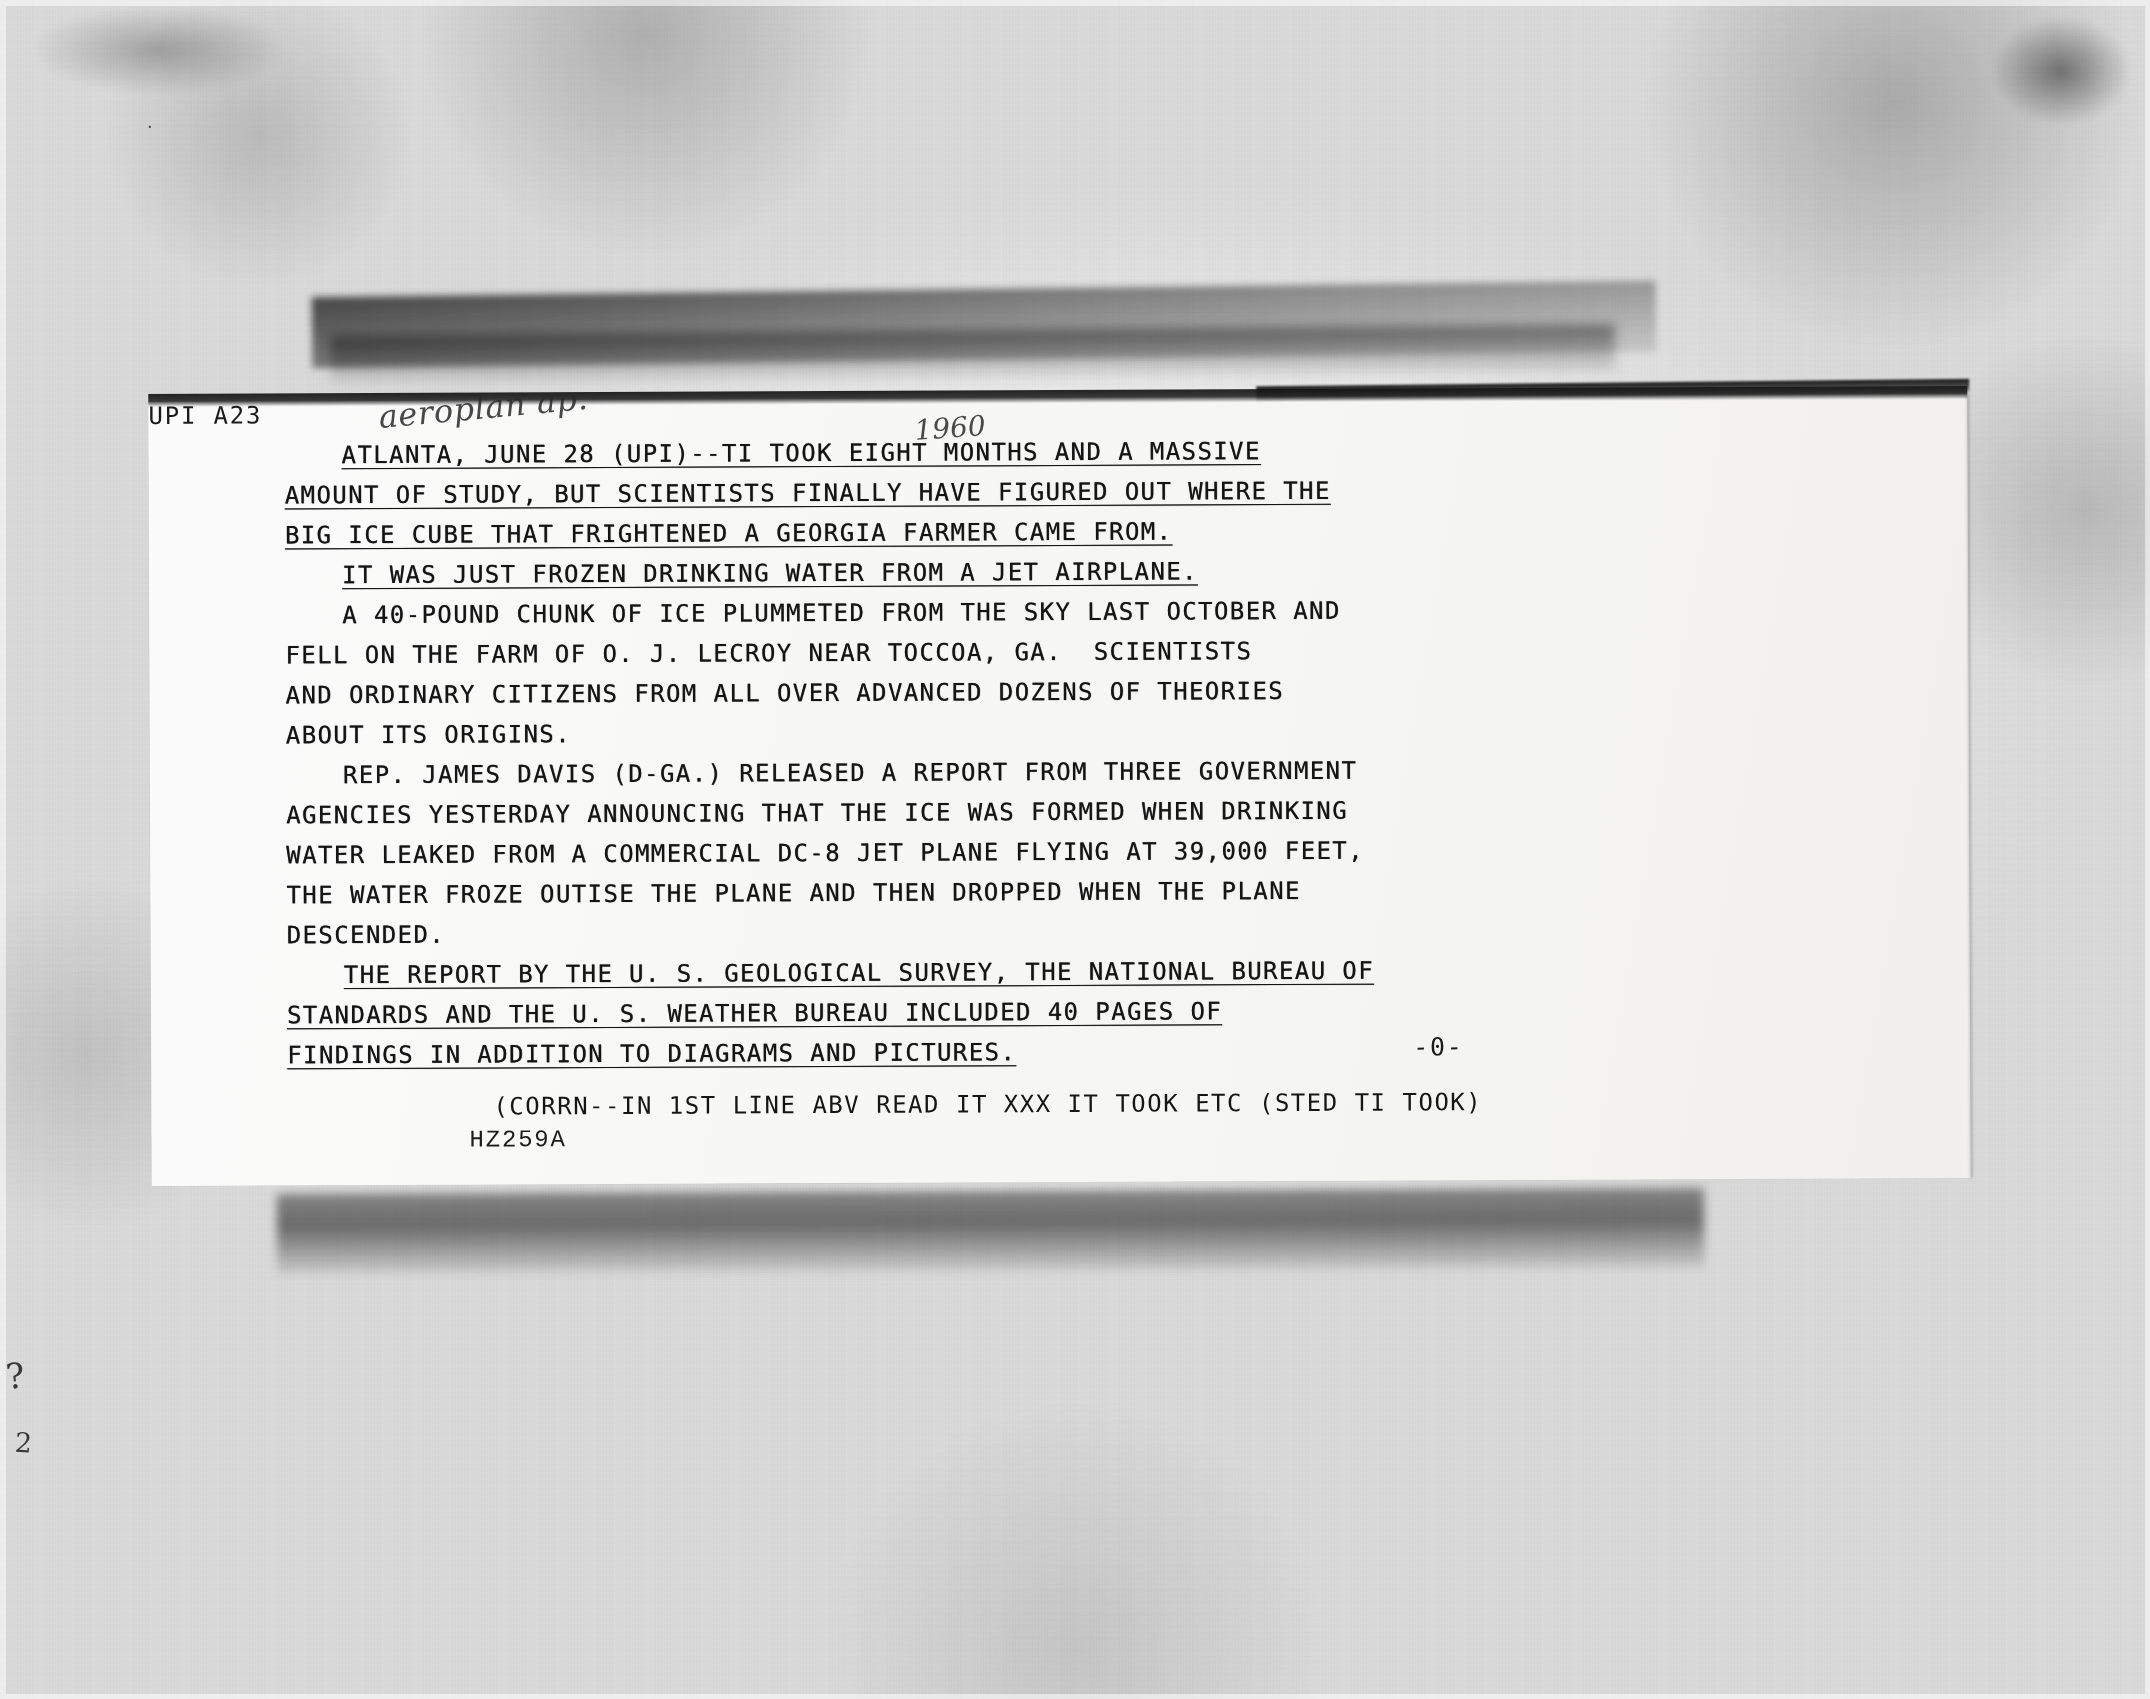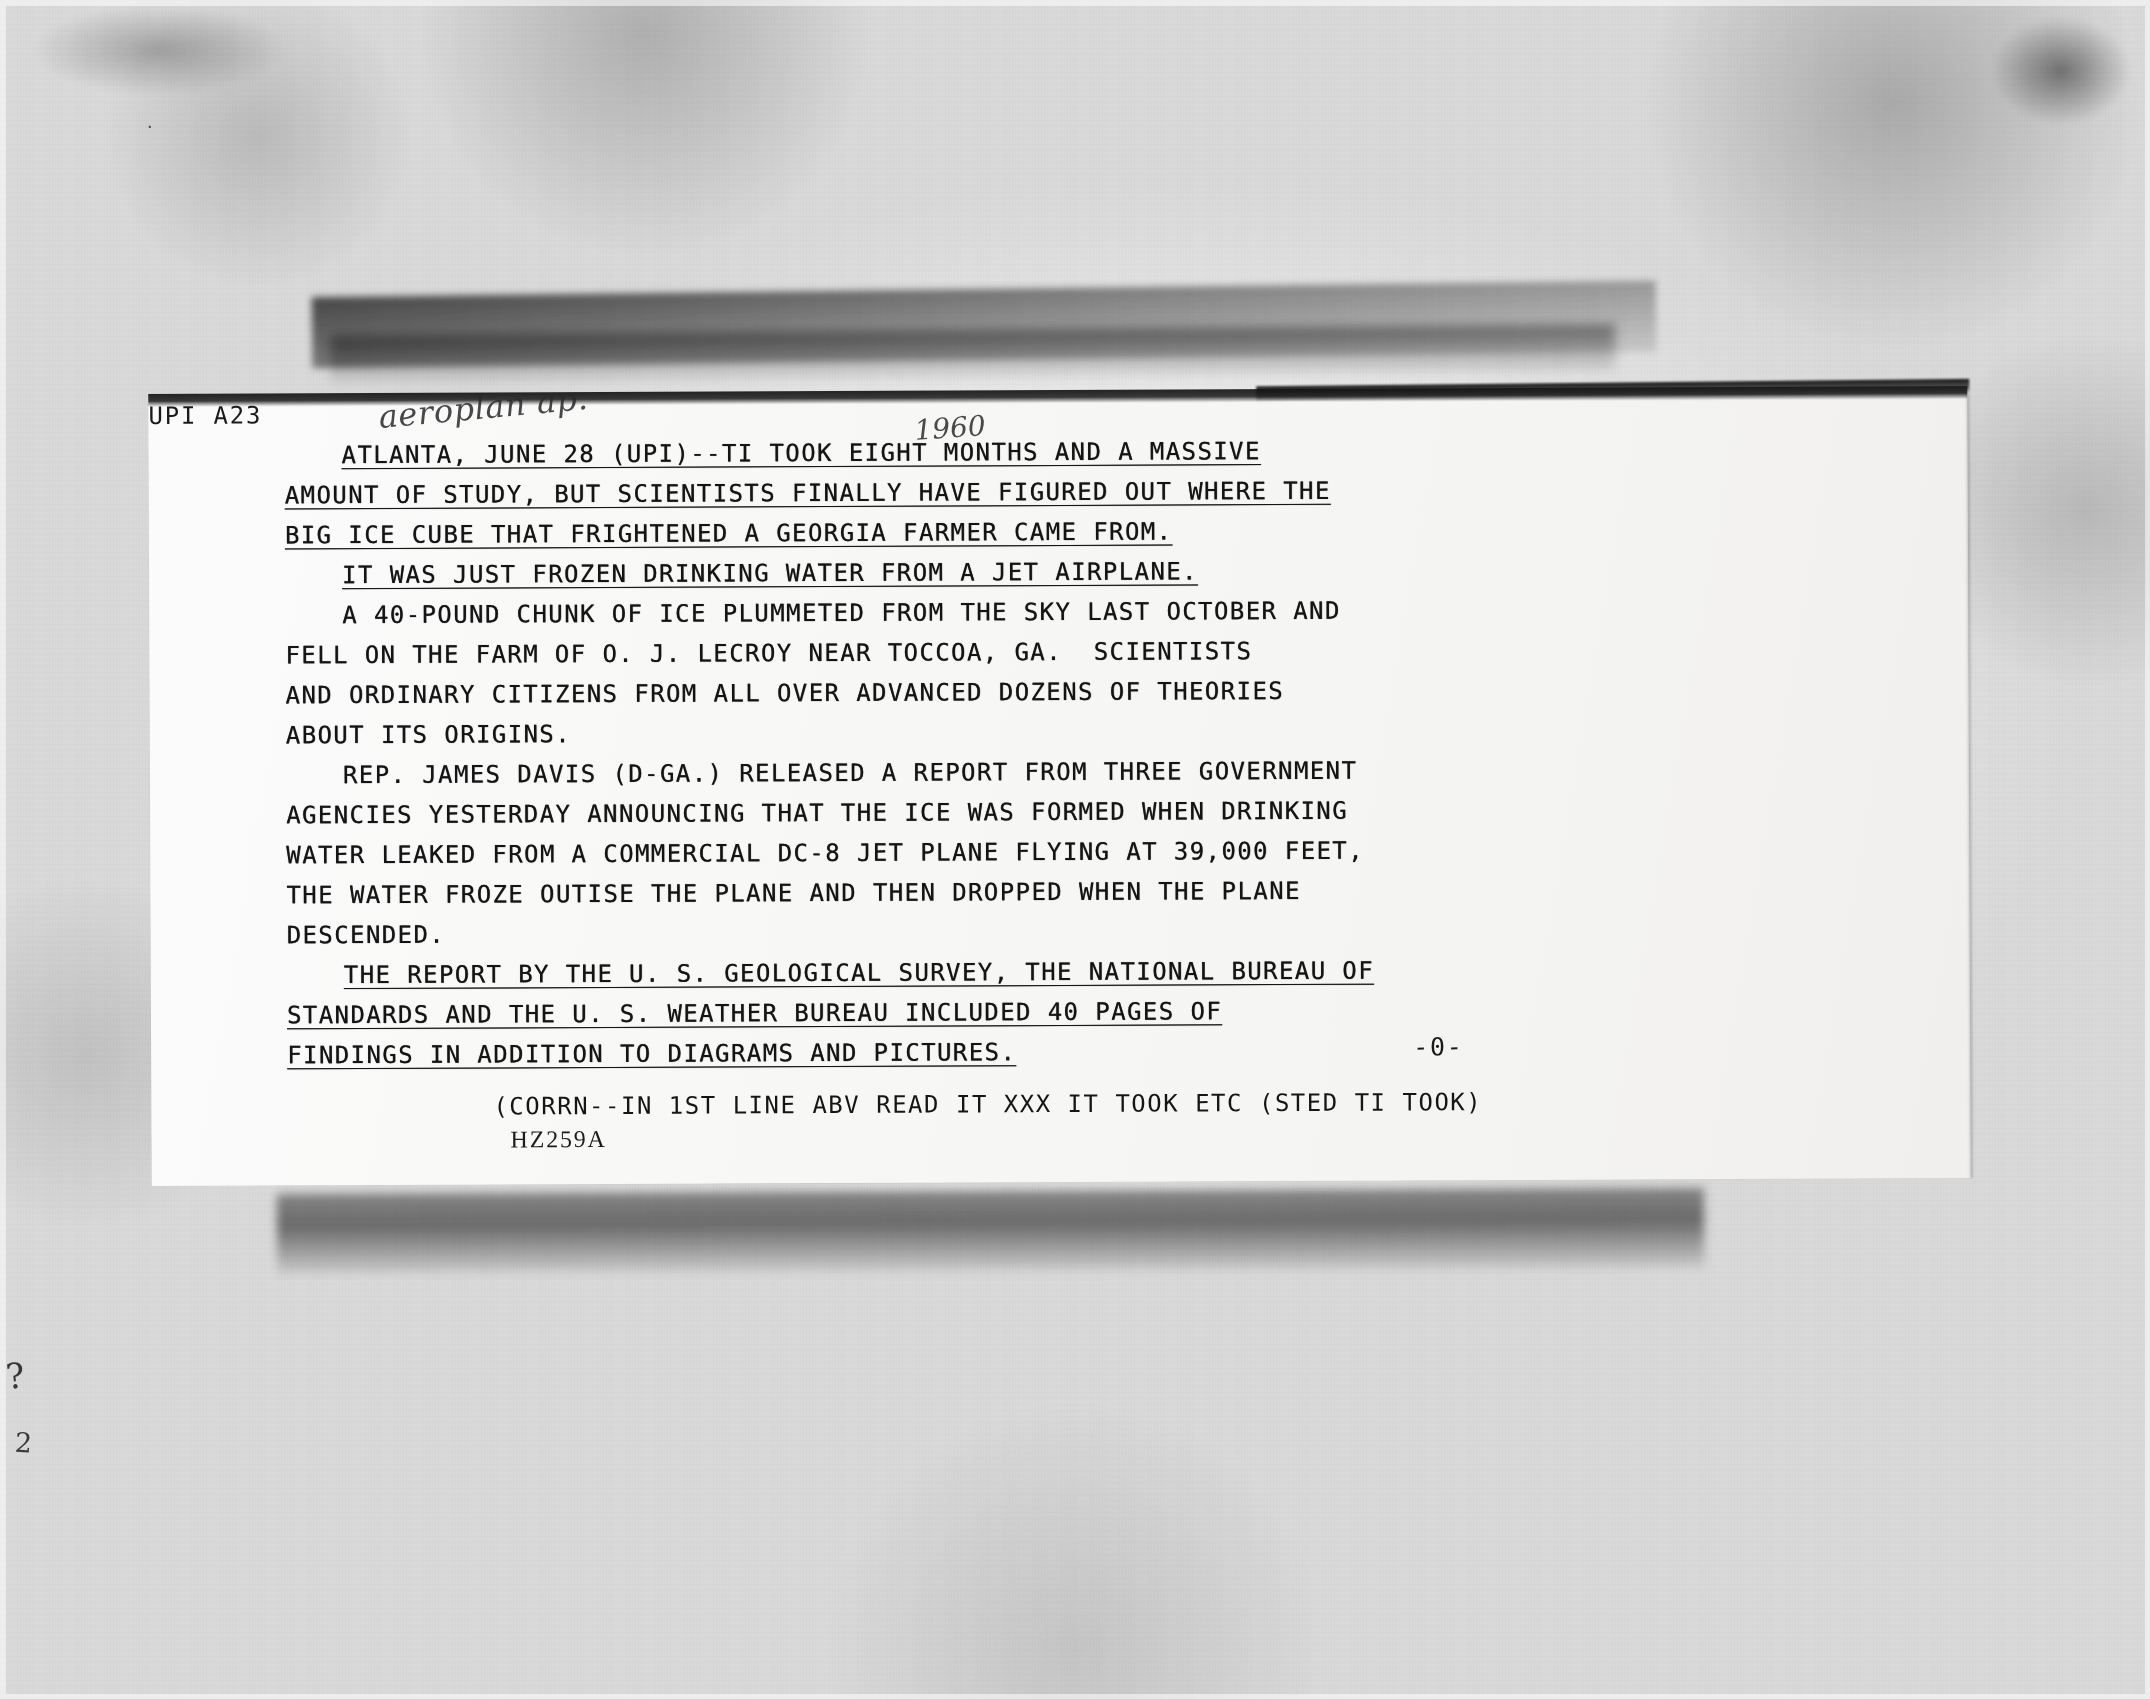--- a/index.html
+++ b/index.html
@@ -192,22 +192,21 @@
     font-family: "DejaVu Sans Mono", monospace;
     white-space: pre;
   }
   #sign {
     position: absolute;
     left: 318px;
     top: 726px;
     font-size: 24px;
     letter-spacing: 1.8px;
     color: #1c1c1c;
-    font-family: Liberation Serif, serif;
-    margin-left: 41px;
+    font-family: Liberation Mono, monospace;
   }
 
   
   .stray {
     position: absolute;
     color: #2b2b2b;
     font-family: "DejaVu Serif", serif;
     opacity: .8;
   }
   #stray-left { left: 174px; top: 472px; font-size: 34px; transform: rotate(14deg); }

